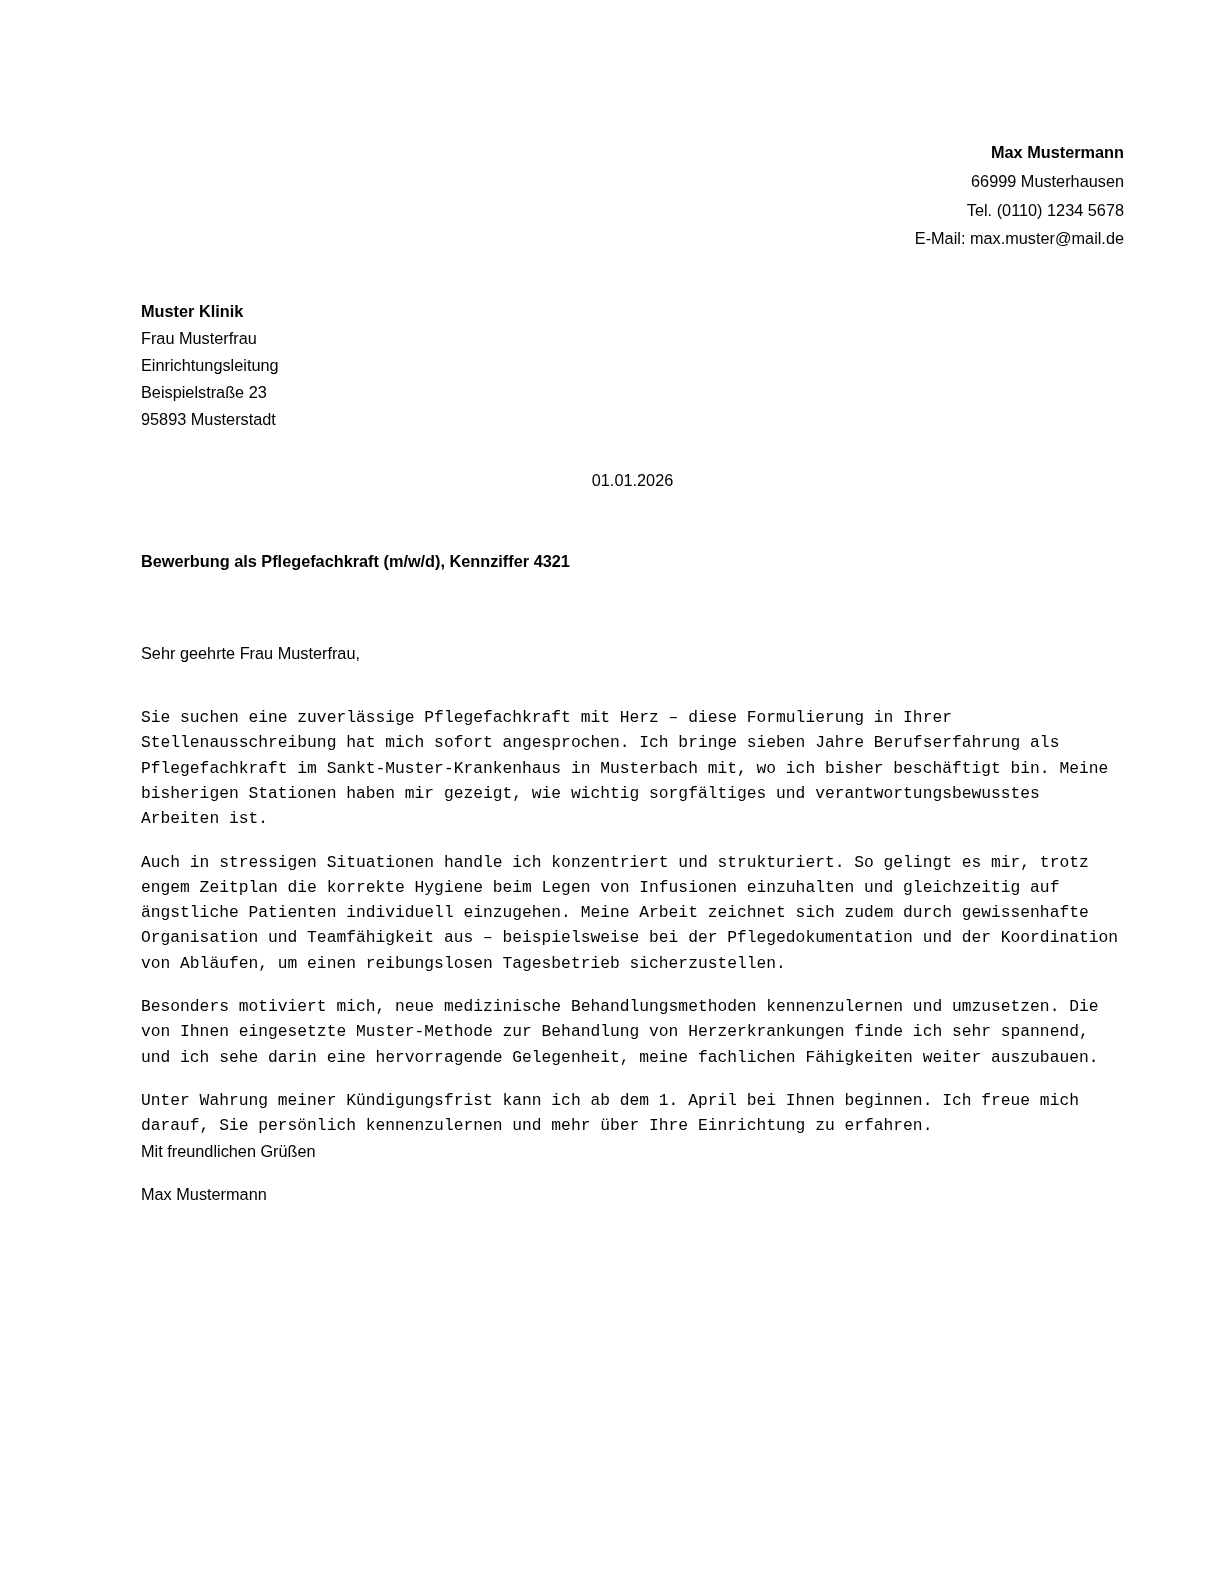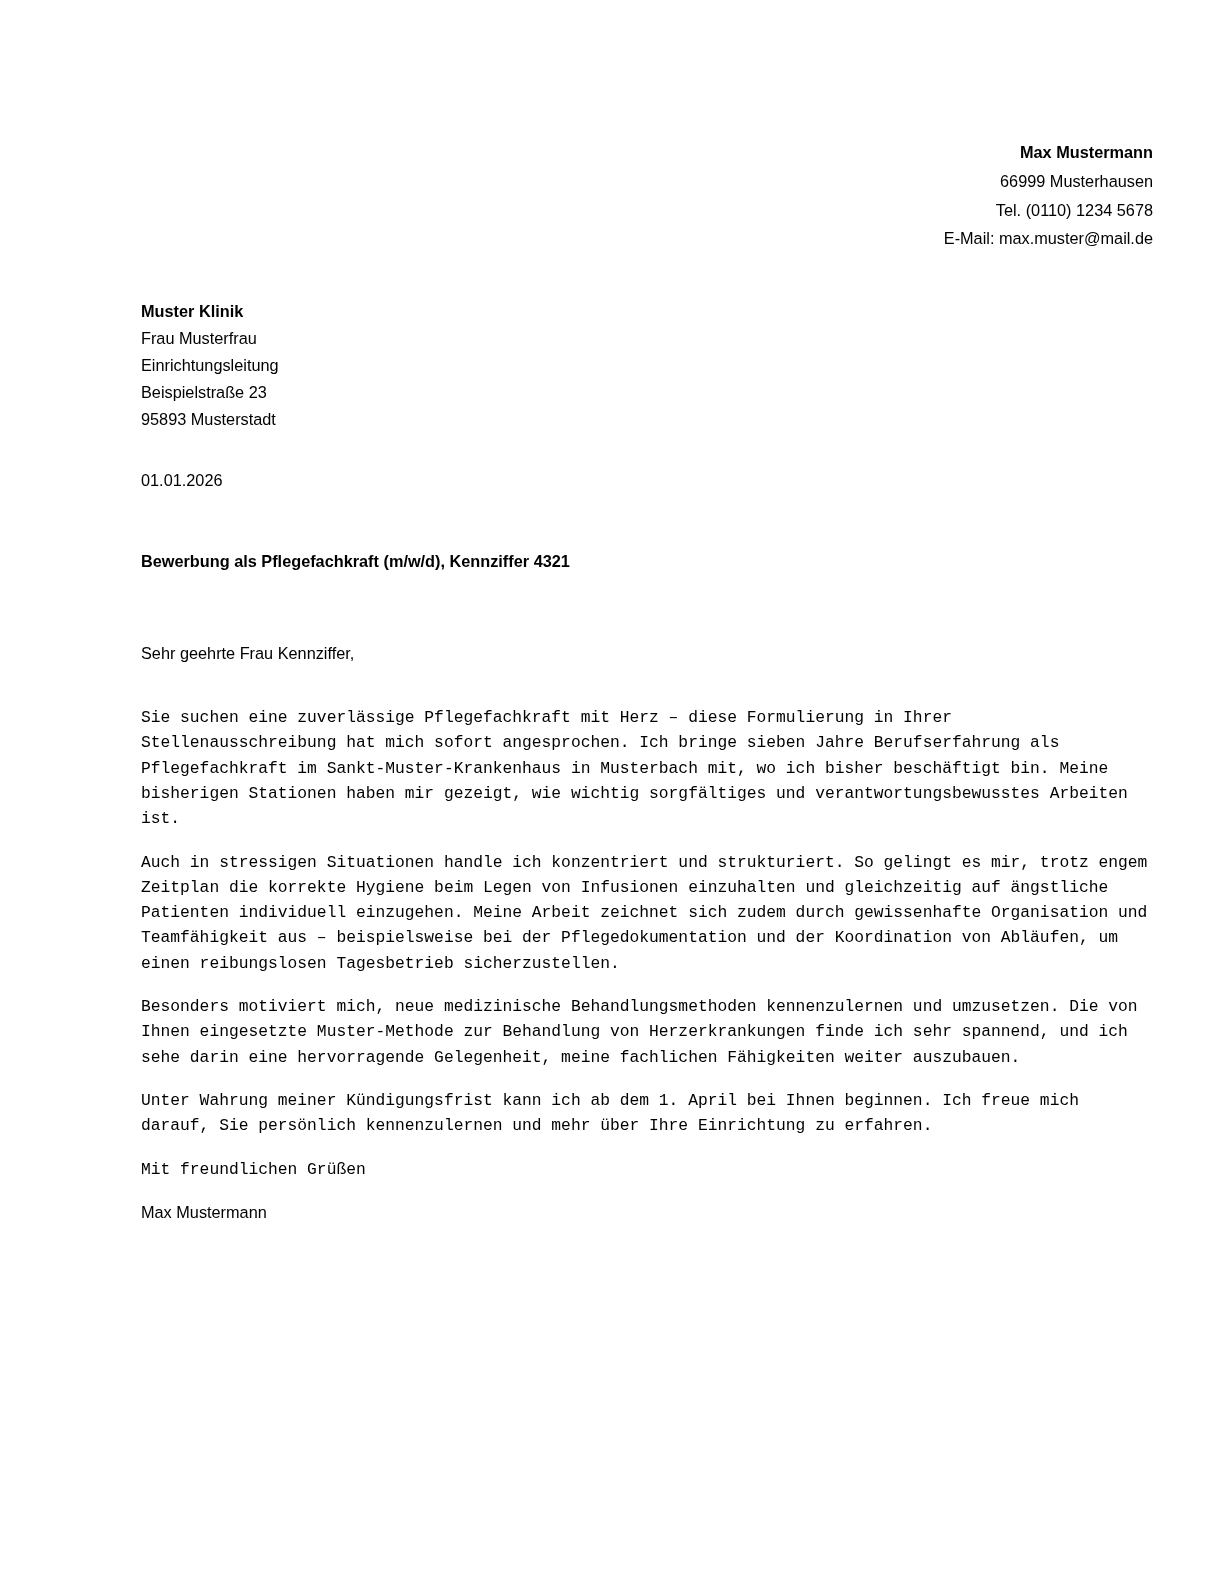--- a/index.html
+++ b/index.html
@@ -8,56 +8,54 @@
     height: 1584px;
     background: #ffffff;
     font-family: "Liberation Sans", sans-serif;
     color: #000000;
     -webkit-font-smoothing: antialiased;
   }
   .page {
     box-sizing: border-box;
     width: 1224px;
     height: 1584px;
-    padding: 138px 71px 0 141px;
+    padding: 138px 100px 0 141px;
     font-size: 16.3px;
     line-height: 25.33px;
     overflow: hidden;
   }
   .sender-block {
     text-align: right;
     line-height: 28.8px;
   }
   .sender-block .name { font-weight: bold; }
   .recipient-block {
     margin-top: 45px;
     line-height: 27px;
   }
   .recipient-block .company { font-weight: bold; }
   .date-line {
     margin-top: 35px;
-    text-align: left;
+    text-align: center;
   }
   .subject-line {
     margin-top: 55px;
     font-weight: bold;
   }
   .salutation {
     margin-top: 67px;
   }
   .para {
     margin: 18px 0 0 0;
     font-family: Liberation Mono, monospace;
   }
   .para.first {
     margin-top: 38.7px;
   }
   .closing {
-    margin-top: 18px;
-    font-family: Liberation Mono, monospace;
   }
   .signature {
     margin-top: 18px;
   }
 </style>
 </head>
 <body>
 
 <div class="page">
 
@@ -73,21 +71,21 @@
     <div>Frau Musterfrau</div>
     <div>Einrichtungsleitung</div>
     <div>Beispielstraße 23</div>
     <div>95893 Musterstadt</div>
   </div>
 
   <div class="date-line">01.01.2026</div>
 
   <div class="subject-line">Bewerbung als Pflegefachkraft (m/w/d), Kennziffer 4321</div>
 
-  <div class="salutation">Sehr geehrte Frau Kennziffer,</div>
+  <div class="salutation">Sehr geehrte Frau Musterfrau,</div>
 
   <p class="para first">Sie suchen eine zuverlässige Pflegefachkraft mit Herz – diese Formulierung in Ihrer Stellenausschreibung hat mich sofort angesprochen. Ich bringe sieben Jahre Berufserfahrung als Pflegefachkraft im Sankt-Muster-Krankenhaus in Musterbach mit, wo ich bisher beschäftigt bin. Meine bisherigen Stationen haben mir gezeigt, wie wichtig sorgfältiges und verantwortungsbewusstes Arbeiten ist.</p>
   <p class="para">Auch in stressigen Situationen handle ich konzentriert und strukturiert. So gelingt es mir, trotz engem Zeitplan die korrekte Hygiene beim Legen von Infusionen einzuhalten und gleichzeitig auf ängstliche Patienten individuell einzugehen. Meine Arbeit zeichnet sich zudem durch gewissenhafte Organisation und Teamfähigkeit aus – beispielsweise bei der Pflegedokumentation und der Koordination von Abläufen, um einen reibungslosen Tagesbetrieb sicherzustellen.</p>
   <p class="para">Besonders motiviert mich, neue medizinische Behandlungsmethoden kennenzulernen und umzusetzen. Die von Ihnen eingesetzte Muster-Methode zur Behandlung von Herzerkrankungen finde ich sehr spannend, und ich sehe darin eine hervorragende Gelegenheit, meine fachlichen Fähigkeiten weiter auszubauen.</p>
   <p class="para">Unter Wahrung meiner Kündigungsfrist kann ich ab dem 1. April bei Ihnen beginnen. Ich freue mich darauf, Sie persönlich kennenzulernen und mehr über Ihre Einrichtung zu erfahren.</p>
 
   <div class="closing">Mit freundlichen Grüßen</div>
 
   <div class="signature">Max Mustermann</div>
 

